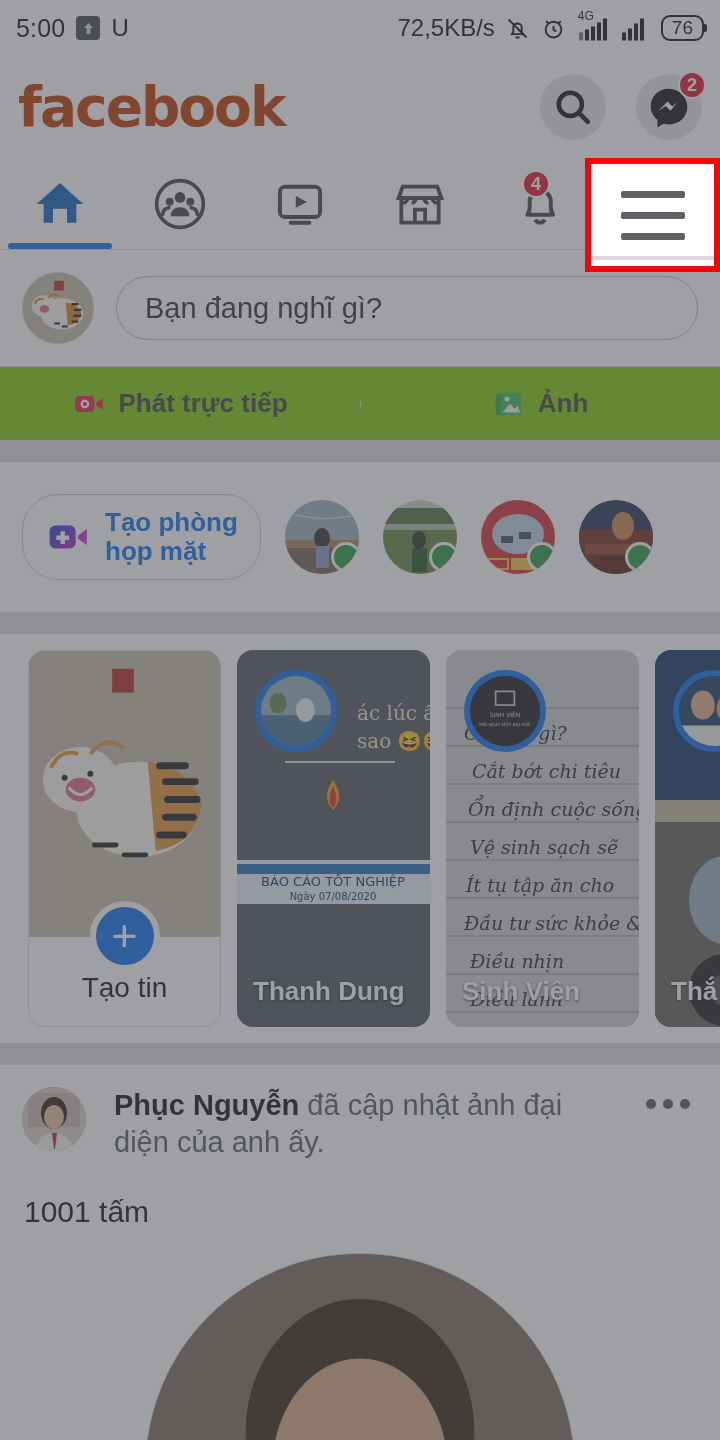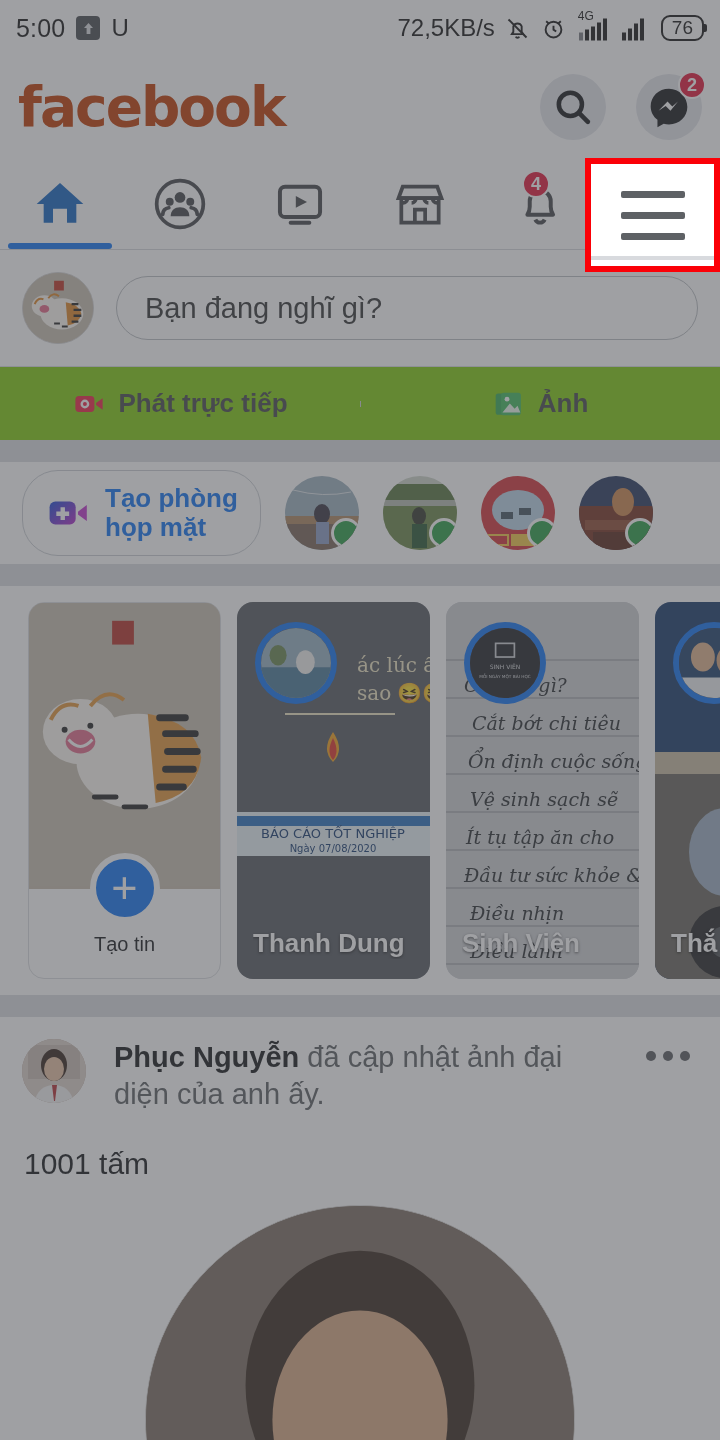--- a/index.html
+++ b/index.html
@@ -108,21 +108,21 @@
   }
   .action + .action::before {
     content:""; position:absolute; left:0; top:14px; bottom:14px; width:1px; background:#cfd2d6;
   }
   .action-label{white-space:nowrap}
 
   .band { height:22px; background:#dcdee2; }
 
   
   .rooms {
-    background:#ffffff; padding:8px 22px; display:flex; align-items:center; gap:24px;
+    background:#ffffff; padding:32px 22px; display:flex; align-items:center; gap:24px;
     overflow:hidden;
   }
   .create-room {
     border:1px solid #ccd0d5; border-radius:36px; height:86px;
     display:flex; align-items:center; gap:14px; padding:0 22px; flex:0 0 auto;
   }
   .cr-text { color:#1877f2; font-size:26px; font-weight:bold; line-height:1.12; }
   .room-avatar {
     width:74px; height:74px; border-radius:50%; flex:0 0 auto; position:relative;
     overflow:hidden;
@@ -142,21 +142,21 @@
   .story .thumb { position:absolute; left:0; right:0; top:0; height:286px; overflow:hidden; }
   .story.create .thumb { background:#c9beb0; }
   .plus-btn {
     position:absolute; left:50%; transform:translateX(-50%); top:250px;
     width:70px; height:70px; border-radius:50%; background:#1877f2;
     border:6px solid #fff; display:flex; align-items:center; justify-content:center;
     color:#fff; font-size:45px; line-height:0; font-weight:300;
   }
   .create-label {
     position:absolute; bottom:22px; left:0; right:0; text-align:center;
-    font-size:20px; color:#1c1e21;
+    font-size:28px; color:#1c1e21;
   }
   .story-ring {
     position:absolute; left:18px; top:20px; width:82px; height:82px; border-radius:50%;
     border:6px solid #1877f2; overflow:hidden; background:#445;
   }
   .story-name {
     position:absolute; left:16px; right:10px; bottom:20px; color:#fff;
     font-size:26px; font-weight:bold; text-shadow:0 1px 3px rgba(0,0,0,.6);
     white-space:nowrap; overflow:hidden;
   }

